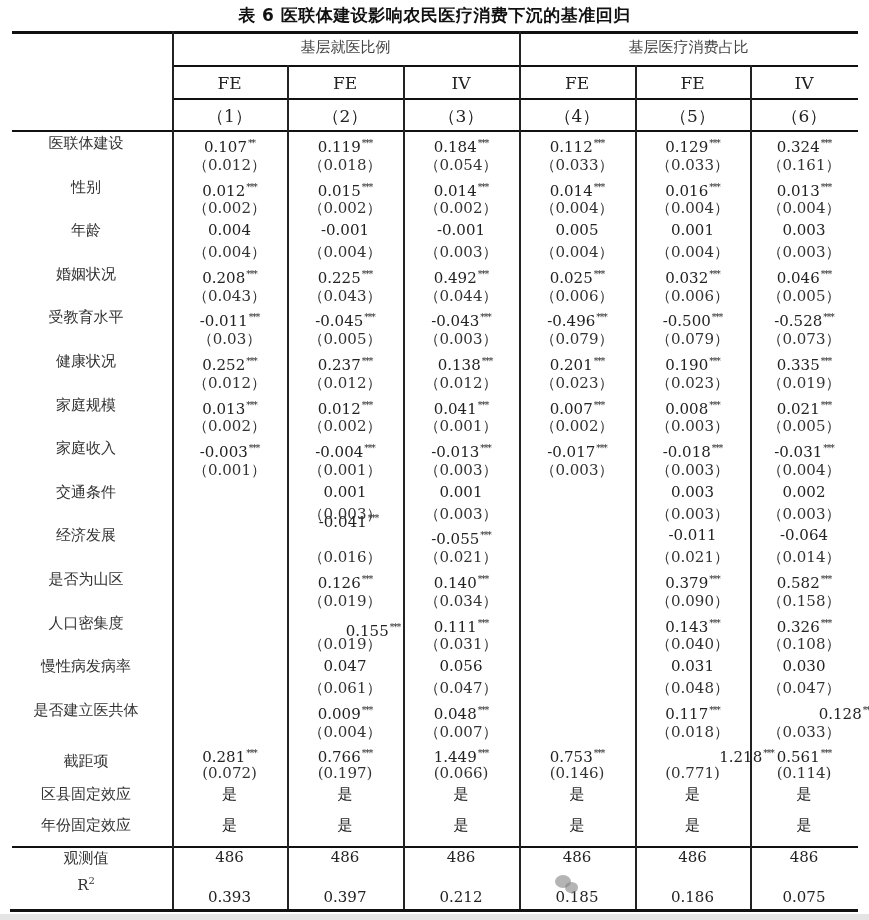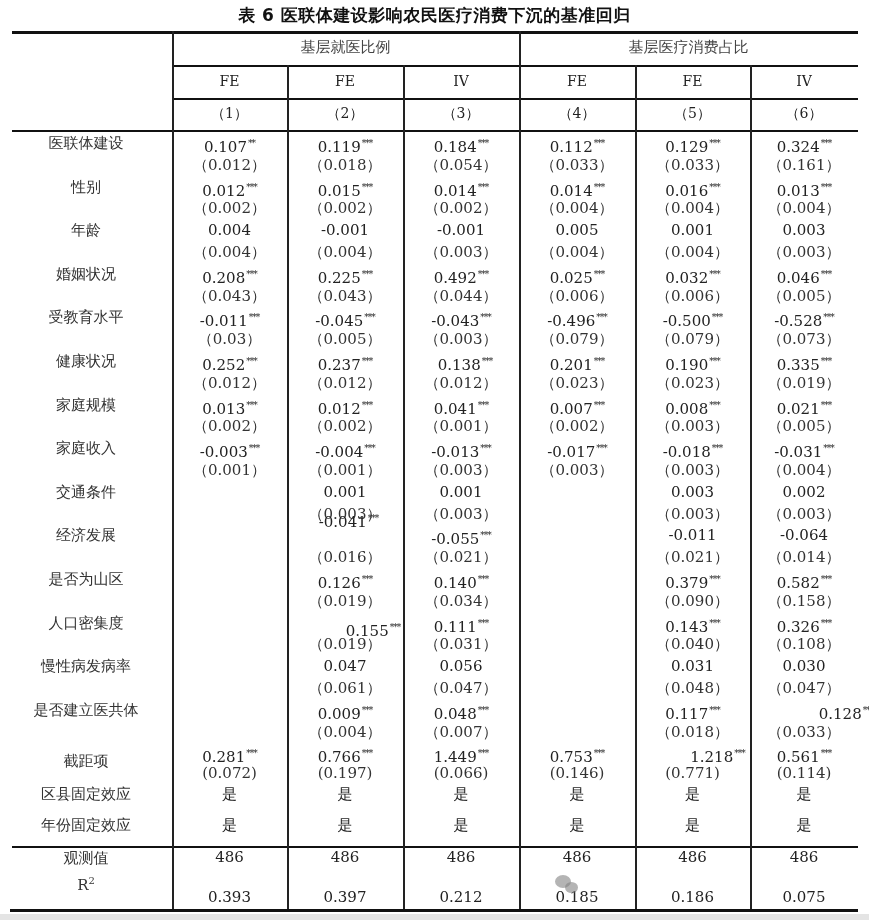--- a/index.html
+++ b/index.html
@@ -6,21 +6,21 @@
   body { width: 869px; height: 920px; position: relative; overflow: hidden;
          font-family: "DejaVu Serif", "Liberation Serif", serif; color: #222; }
   .title { position: absolute; top: 4px; left: 0; width: 869px; text-align: center;
            font-family: "DejaVu Sans", sans-serif; font-weight: bold; font-size: 17px; color: #111; letter-spacing: 0.5px; }
   .hline { position: absolute; background: #111; }
   .vline { position: absolute; background: #222; width: 1.5px; }
   .cell { position: absolute; text-align: center; font-size: 15px; line-height: 21px; white-space: nowrap; }
   .rowlabel { position: absolute; text-align: center; width: 172px; left: 0;
               font-family: "DejaVu Sans", sans-serif; font-size: 15px; color: #333; line-height: 21px; }
   .grouphead { position: absolute; text-align: center; font-family: "DejaVu Sans", sans-serif; font-size: 15px; color: #444; }
-  .colhead { position: absolute; text-align: center; font-size: 14px; }
+  .colhead { position: absolute; text-align: center; font-size: 17px; }
   sup.star { font-size: 9px; vertical-align: 6px; margin-left: 1px; letter-spacing: -1px; }
   .se { color: #333; }
   .watermark { position: absolute; left: 555px; top: 872px; font-family: "DejaVu Sans", sans-serif;
                font-size: 22px; color: rgba(120,120,120,0.6); white-space: nowrap; }
   .wm-icon { display: inline-block; width: 24px; height: 20px; position: relative; vertical-align: -2px; margin-right: 6px; }
   .wm-icon::before, .wm-icon::after { content: ""; position: absolute; background: rgba(130,130,130,0.6); border-radius: 50%; }
   .wm-icon::before { width: 16px; height: 13px; left: 0; top: 1px; }
   .wm-icon::after { width: 13px; height: 11px; left: 10px; top: 8px; }
   .footer-strip { position: absolute; left: 0; top: 914px; width: 869px; height: 6px; background: #e4e4e4; }
 </style>
@@ -216,21 +216,21 @@
     <div class="cell se" style="left: 750px; width: 108px; top: 721.6px;">（0.033）</div>
     <div class="rowlabel" style="top: 751.4px;">截距项</div>
     <div class="cell" style="left: 172px; width: 115px; top: 743.4px;"><span>0.281</span><sup class="star">***</sup></div>
     <div class="cell se" style="left: 172px; width: 115px; top: 763.4px;">(0.072)</div>
     <div class="cell" style="left: 287px; width: 116px; top: 743.4px;"><span>0.766</span><sup class="star">***</sup></div>
     <div class="cell se" style="left: 287px; width: 116px; top: 763.4px; text-align: center;">(0.197)</div>
     <div class="cell" style="left: 403px; width: 116px; top: 743.4px;"><span>1.449</span><sup class="star">***</sup></div>
     <div class="cell se" style="left: 403px; width: 116px; top: 763.4px;">(0.066)</div>
     <div class="cell" style="left: 519px; width: 116px; top: 743.4px;"><span>0.753</span><sup class="star">***</sup></div>
     <div class="cell se" style="left: 519px; width: 116px; top: 763.4px;">(0.146)</div>
-    <div class="cell" style="left: 624px; width: 115px; top: 743.4px; padding-left: 36px;"><span>1.218</span><sup class="star">***</sup></div>
+    <div class="cell" style="left: 653px; width: 115px; top: 743.4px; padding-left: 36px;"><span>1.218</span><sup class="star">***</sup></div>
     <div class="cell se" style="left: 635px; width: 115px; top: 763.4px;">(0.771)</div>
     <div class="cell" style="left: 750px; width: 108px; top: 743.4px;"><span>0.561</span><sup class="star">***</sup></div>
     <div class="cell se" style="left: 750px; width: 108px; top: 763.4px;">(0.114)</div>
     <div class="rowlabel" style="top: 784.4px;">区县固定效应</div>
     <div class="cell " style="left: 172px; width: 115px; top: 784.4px;">是</div>
     <div class="cell " style="left: 287px; width: 116px; top: 784.4px;">是</div>
     <div class="cell " style="left: 403px; width: 116px; top: 784.4px;">是</div>
     <div class="cell " style="left: 519px; width: 116px; top: 784.4px;">是</div>
     <div class="cell " style="left: 635px; width: 115px; top: 784.4px;">是</div>
     <div class="cell " style="left: 750px; width: 108px; top: 784.4px;">是</div>

